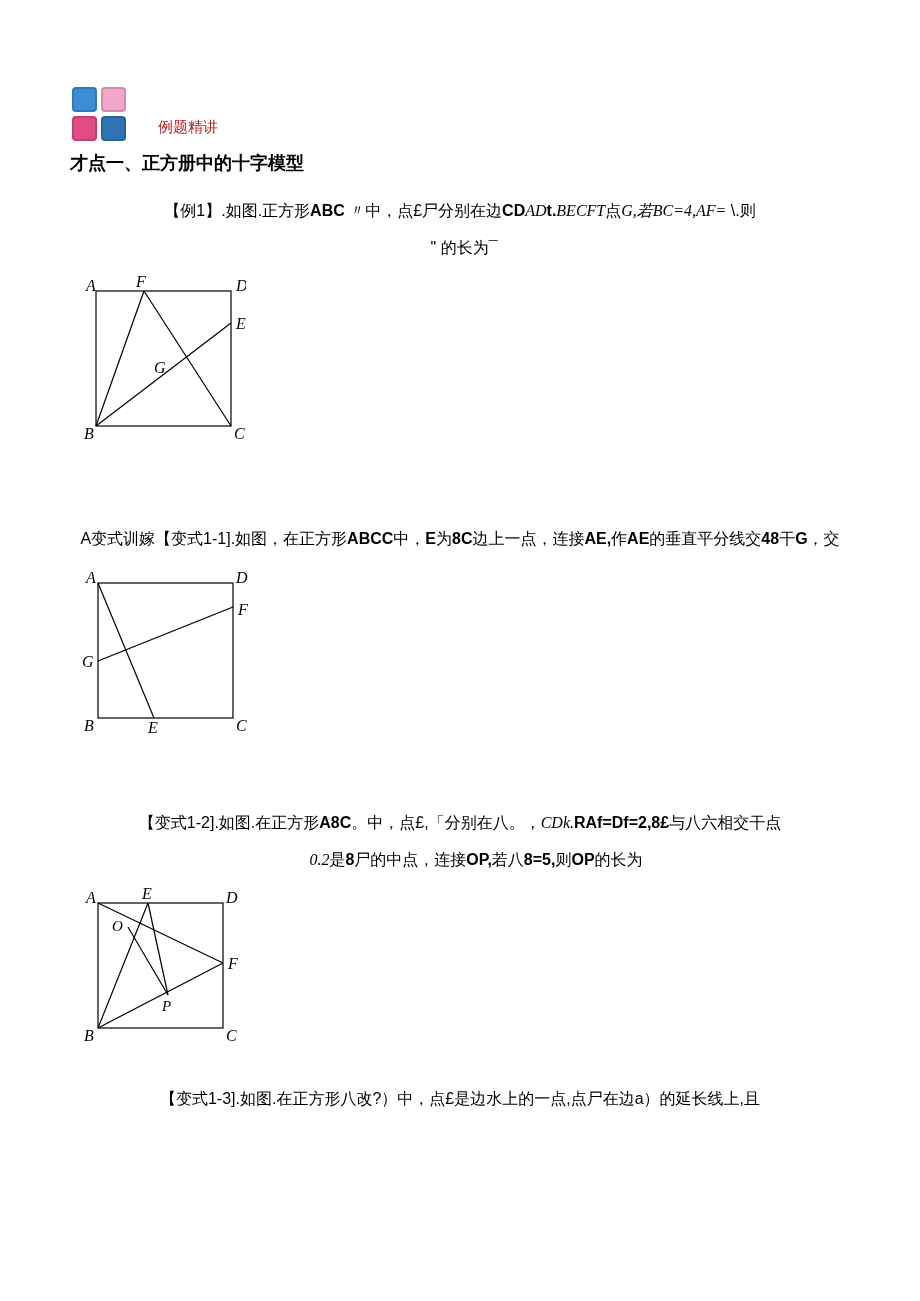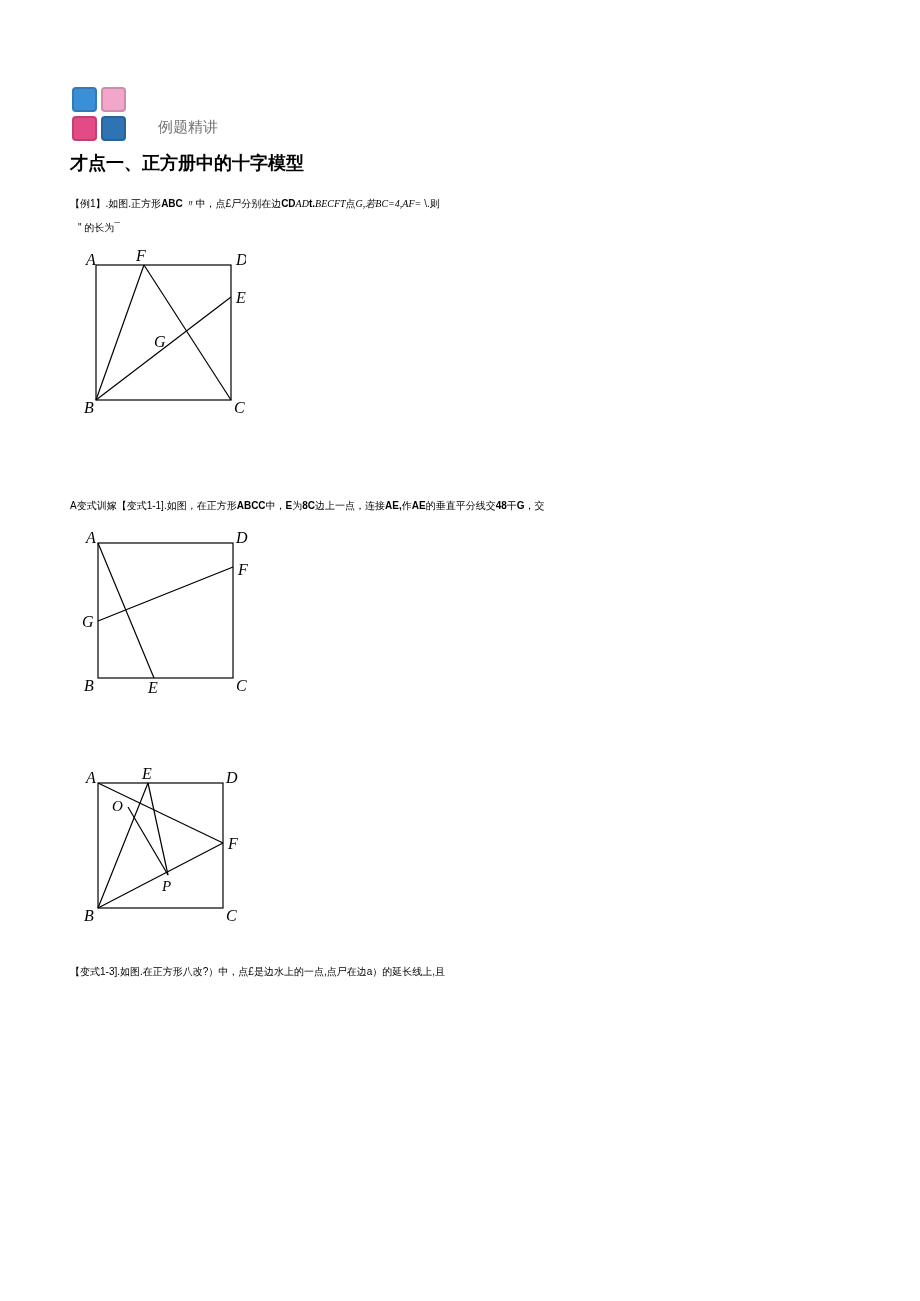--- a/index.html
+++ b/index.html
@@ -31,36 +31,37 @@
     }
     .app-icon .q {
       border-radius: 4px;
       border: 2px solid rgba(0,0,0,0.15);
     }
     .app-icon .q1 { background: #3b8fd6; }
     .app-icon .q2 { background: #f2a6cc; }
     .app-icon .q3 { background: #e44b86; }
     .app-icon .q4 { background: #2e74b5; }
     .subtitle {
-      color: #737373;
+      color: #b91c1c;
       font-size: 15px;
       padding-bottom: 6px;
     }
     .topic-title {
       font-size: 18px;
       margin: 6px 0 18px 0;
       font-weight: 700;
     }
     .problem {
       margin-bottom: 36px;
     }
     .problem-line {
-      font-size: 10px;
+      font-size: 16px;
       line-height: 2.2;
       margin-bottom: 2px;
+      text-align: center;
     }
     .indent { padding-left: 32px; }
     .indent-sm { padding-left: 8px; }
     .italic { font-style: italic; font-family: "Times New Roman", serif; }
     .bold { font-weight: 700; }
     .geom {
       display: block;
       margin: 8px 0 0 6px;
     }
     .geom svg { display: block; }
@@ -116,20 +117,26 @@
       <text x="162" y="50" font-family="Times New Roman" font-style="italic" font-size="16">F</text>
       <text x="6" y="102" font-family="Times New Roman" font-style="italic" font-size="16">G</text>
       <text x="8" y="166" font-family="Times New Roman" font-style="italic" font-size="16">B</text>
       <text x="72" y="168" font-family="Times New Roman" font-style="italic" font-size="16">E</text>
       <text x="160" y="166" font-family="Times New Roman" font-style="italic" font-size="16">C</text>
     </svg>
   </div>
 </div>
 
 <div class="problem" style="margin-top:70px;">
+  <div class="problem-line">
+    <span>【变式1-2].如图.在正方形</span><span class="bold">A8C</span><span>。中，点£,「分别在八。，</span><span class="italic">CDk.</span><span class="bold">RAf=Df=2,8£</span><span>与八六相交干点</span>
+  </div>
+  <div class="problem-line indent">
+    <span class="italic">0.2</span><span>是</span><span class="bold">8</span><span>尸的中点，连接</span><span class="bold">OP,</span><span>若八</span><span class="bold">8=5,</span><span>则</span><span class="bold">OP</span><span>的长为</span>
+  </div>
   <div class="geom">
     <svg width="170" height="160" viewBox="0 0 170 160">
       <rect x="22" y="18" width="125" height="125" fill="none" stroke="#000" stroke-width="1.2"></rect>
       <line x1="22" y1="18" x2="147" y2="78" stroke="#000" stroke-width="1.2"></line>
       <line x1="22" y1="143" x2="72" y2="18" stroke="#000" stroke-width="1.2"></line>
       <line x1="22" y1="143" x2="147" y2="78" stroke="#000" stroke-width="1.2"></line>
       <line x1="72" y1="18" x2="92" y2="110" stroke="#000" stroke-width="1.2"></line>
       <line x1="52" y1="42" x2="92" y2="110" stroke="#000" stroke-width="1.2"></line>
       <text x="10" y="18" font-family="Times New Roman" font-style="italic" font-size="16">A</text>
       <text x="66" y="14" font-family="Times New Roman" font-style="italic" font-size="16">E</text>

